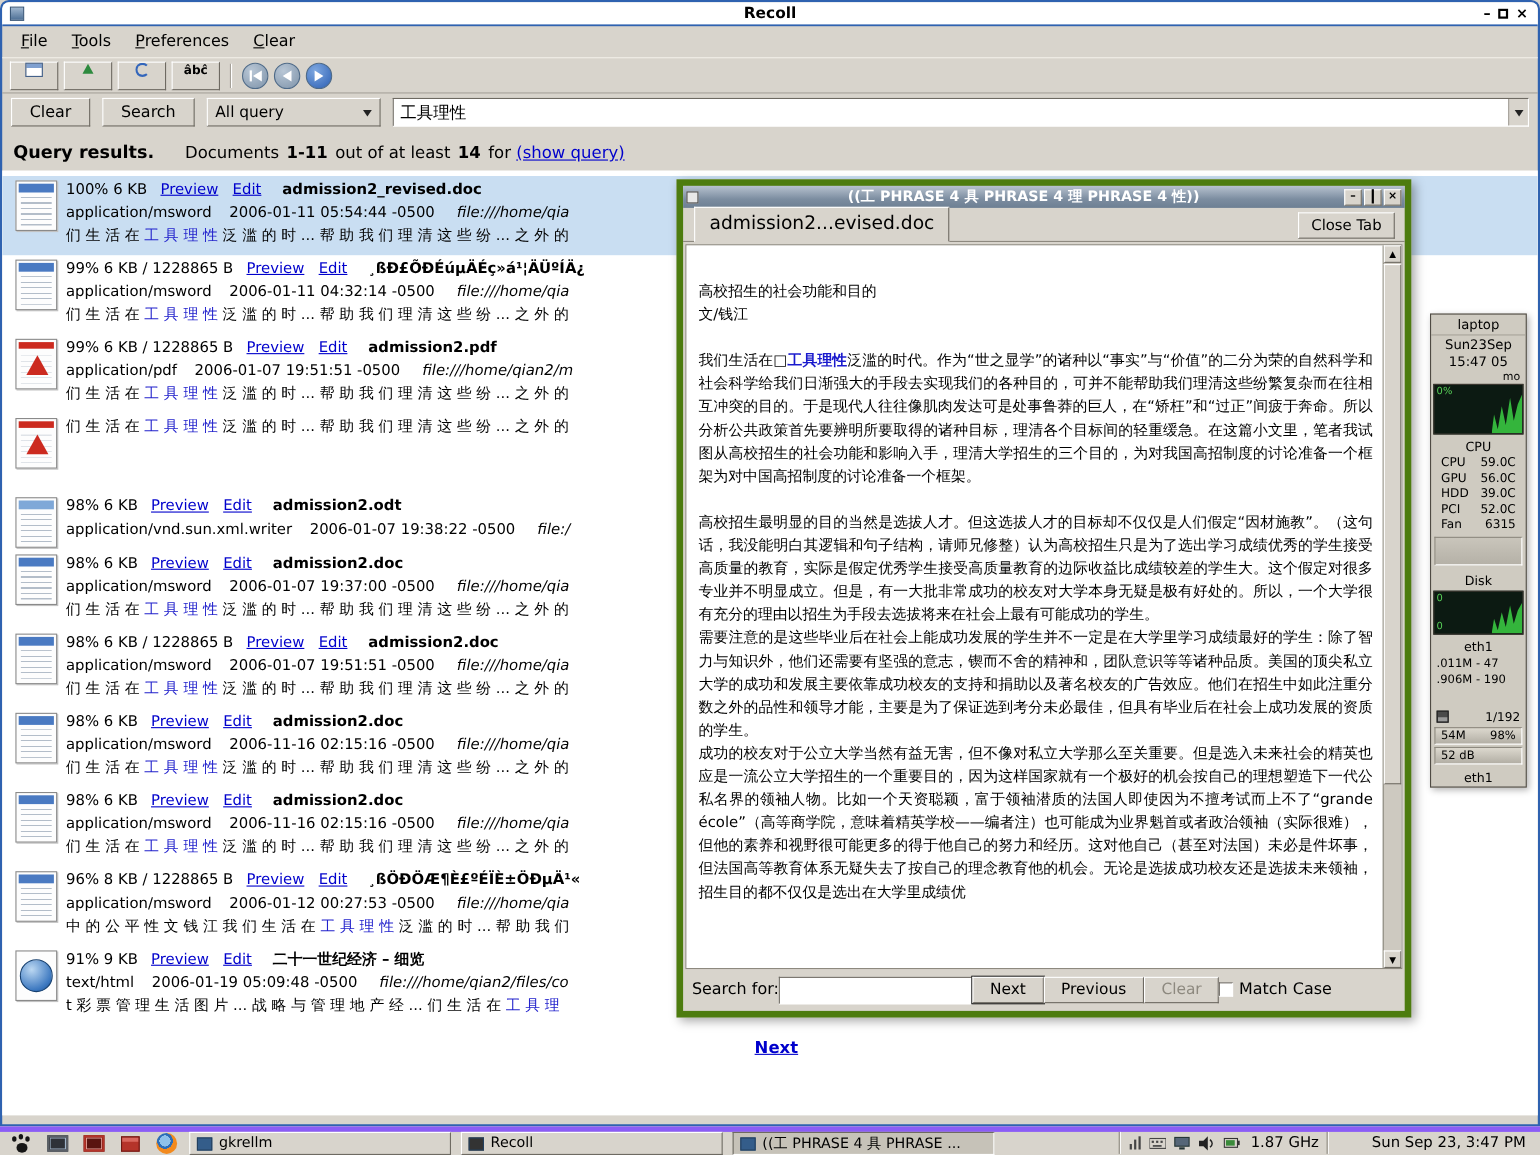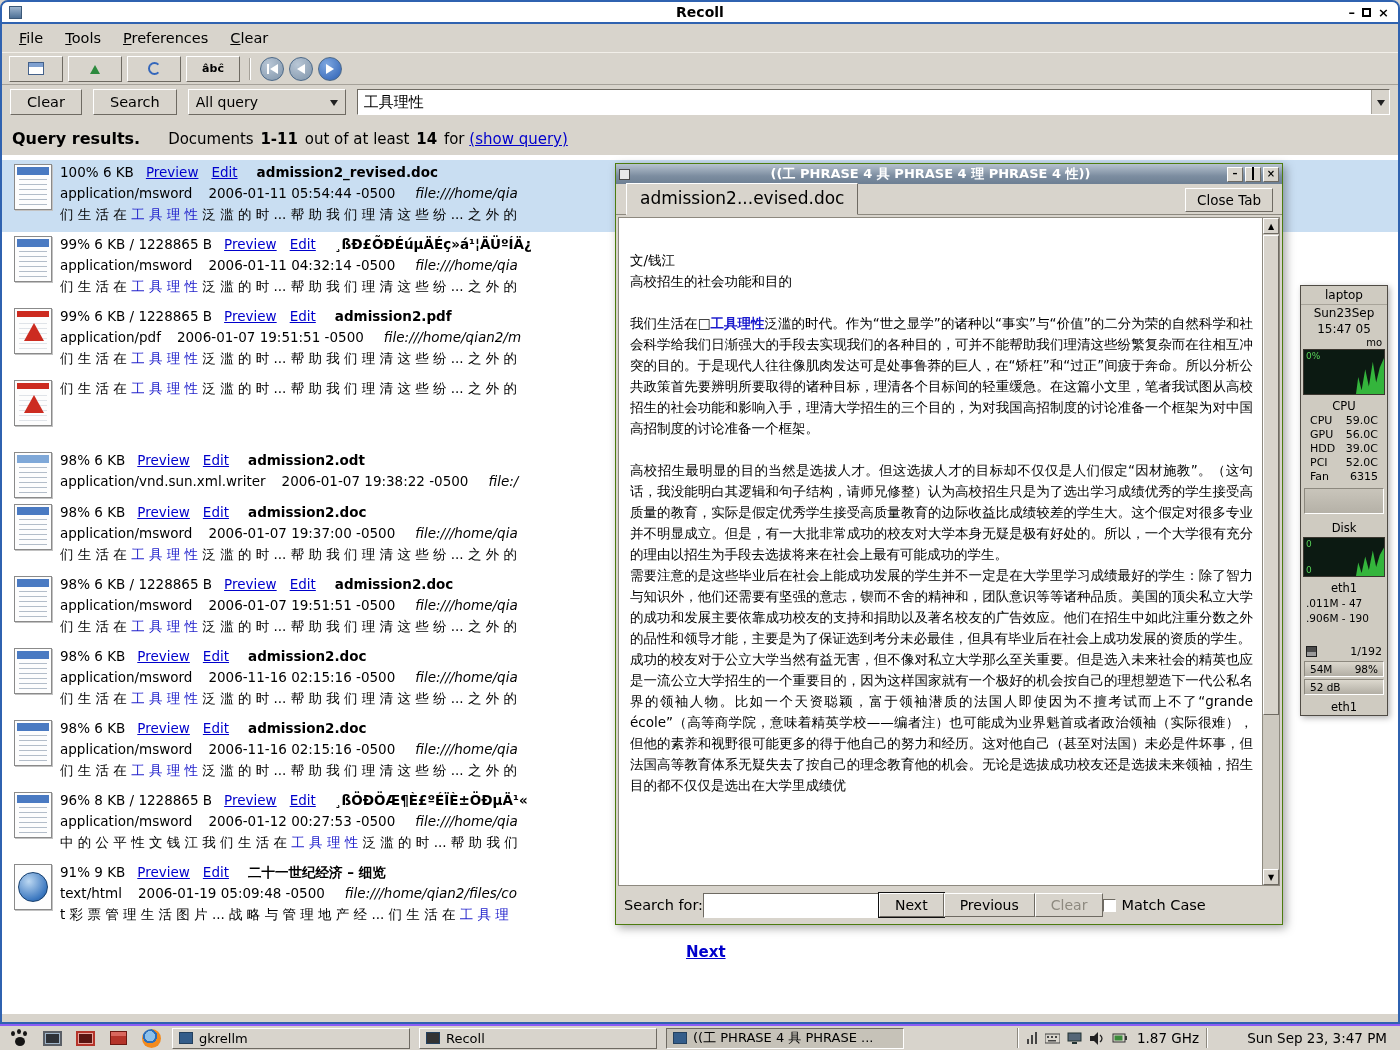--- a/index.html
+++ b/index.html
@@ -13,21 +13,21 @@
   .window{position:absolute;left:0;top:0;width:1400px;height:1024px;border:2px solid #2f62b0;background:#d8d4cc;border-radius:8px 8px 0 0}
   .titlebar{height:22px;background:#fff;display:flex;align-items:center;position:relative;border-bottom:2px solid #2f62b0;border-radius:6px 6px 0 0}
   .tb-appicon{width:13px;height:13px;margin-left:7px;background:linear-gradient(#9fb6cf,#4e7096);border:1px solid #3b5878;z-index:1}
   .tb-title{position:absolute;left:0;right:0;text-align:center;font-weight:bold;font-size:14px}
   .tb-btns{margin-left:auto;display:flex;align-items:center;gap:7px;padding-right:9px;z-index:1;font-size:13px;font-weight:bold}
   .tb-box{width:9px;height:9px;border:2px solid #000;display:inline-block}
   .menubar{display:flex;align-items:center;height:28px;padding:0 8px;font-size:14.5px;gap:4px}
   .menu-item{display:inline-block;padding:3px 9px}
   .menu-item::first-letter{text-decoration:underline}
   .toolbar{display:flex;align-items:center;gap:5px;height:33px;padding:0 7px;border-top:1px solid #f2efe9;border-bottom:1px solid #a5a199}
-  .toolbtn{width:54px;height:26px;display:flex;align-items:center;justify-content:center}
+  .toolbtn{width:44px;height:26px;display:flex;align-items:flex-start;justify-content:center}
   .ic-table{width:16px;height:13px;border:1px solid #44618a;background:linear-gradient(180deg,#7fa0d0 0 4px,#fff 4px)}
   .ic-up{width:0;height:0;border:5px solid transparent;border-bottom:9px solid #2d8a3e;margin-top:-4px}
   .ic-hist{width:13px;height:13px;border-radius:50%;border:2.5px solid #3366bb;border-right-color:transparent}
   .ic-spell{font-size:11px;font-weight:bold;letter-spacing:0}
   .tsep{width:2px;height:22px;border-left:1px solid #a5a199;border-right:1px solid #fff;margin:0 4px}
   .navbtn{width:24px;height:24px;border-radius:50%;display:flex;align-items:center;justify-content:center;border:1px solid #4e6a88;gap:1px}
   .navbtn.dis{background:radial-gradient(circle at 35% 30%,#b9c7d6,#7e93a9)}
   .navbtn.en{background:radial-gradient(circle at 35% 30%,#7fa8e0,#2b5fb4)}
   .tri-l{width:0;height:0;border-style:solid;border-width:5px 8px 5px 0;border-color:transparent #fff transparent transparent}
   .tri-r{width:0;height:0;border-style:solid;border-width:5px 0 5px 8px;border-color:transparent transparent transparent #fff}
@@ -62,21 +62,21 @@
   .band{position:absolute;left:2px;right:2px;top:2px;height:8px;background:#4a7ac2}
   .plines{position:absolute;left:4px;right:4px;top:14px;bottom:4px;background:repeating-linear-gradient(180deg,#b3bdc9 0 1px,transparent 1px 5px)}
   .glyph{display:none}
   .ficon-odt .band{background:#7fa8d8}
   .ficon-pdf .band{background:#cc2b20;height:6px}
   .ficon-pdf .plines{opacity:.4}
   .ficon-pdf .glyph{display:block;position:absolute;left:9px;top:14px;width:0;height:0;border-left:10px solid transparent;border-right:10px solid transparent;border-bottom:18px solid #cc2b20}
   .ficon-html .glyph{display:block;position:absolute;left:3px;top:7px;width:30px;height:30px;border-radius:50%;background:radial-gradient(circle at 35% 30%,#bcd8f2,#3c78c0 70%,#1c4a85);border:1px solid #17406f}
 
   
-  .preview{position:absolute;left:615px;top:163px;width:668px;height:762px;background:#d8d4cc;border:1px solid #4d7c0f;box-shadow:3px 3px 9px rgba(0,0,0,.35)}
+  .preview{position:absolute;left:615px;top:163px;width:668px;height:762px;background:#d8d4cc;border:6px solid #4d7c0f;box-shadow:3px 3px 9px rgba(0,0,0,.35)}
   .pv-titlebar{height:20px;background:linear-gradient(180deg,#b7c2cf,#7c8da0 60%,#6d7f93);display:flex;align-items:center;padding:0 3px}
   .pv-ticon{width:11px;height:11px;background:#e8e8e8;border:1px solid #4a4a4a;margin-right:4px}
   .pv-title{flex:1;text-align:center;color:#fff;font-weight:bold;font-size:13px;white-space:nowrap;overflow:hidden}
   .pv-btns{display:flex;gap:2px}
   .pv-btn{width:16px;height:15px;font-size:10px;line-height:12px;text-align:center;font-weight:bold}
   .pv-box{width:7px;height:7px;border:1px solid #000;margin:3px auto 0}
   .pv-tabbar{height:31px;position:relative;border-bottom:1px solid #8d897f;padding:5px 10px 0;display:flex;align-items:flex-end}
   .pv-tab{padding:4px 13px 6px;font-size:17px;background:#d8d4cc;border:1px solid;border-color:#fff #6e6a62 #d8d4cc #fff;position:relative;top:1px}
   .pv-closetab{position:absolute;right:9px;top:4px;padding:3px 11px;font-size:13.5px}
   .pv-content{position:absolute;left:2px;right:2px;top:53px;bottom:38px;background:#fff;border:1px solid #8d897f;overflow:hidden}
@@ -107,21 +107,21 @@
   .gk-label{text-align:center;padding:3px 0 1px;font-size:11.5px}
   .gk-temp{display:flex;justify-content:space-between;padding:0 9px;line-height:14px}
   .gk-panel{height:26px;margin:4px 3px;border:1px solid;border-color:#8d897f #fff #fff #8d897f;background:linear-gradient(#c9c5bb,#b5b1a7)}
   .gk-net{padding:0 5px;line-height:15px;font-size:10.5px}
   .gk-meter{position:relative;height:16px;margin:2px 3px;border:1px solid;border-color:#8d897f #fff #fff #8d897f;background:linear-gradient(#dcd8ce,#b2aea4);display:flex;justify-content:space-between;align-items:center;padding:0 5px;font-size:10.5px}
   .gk-flop{display:flex;align-items:center;justify-content:space-between;padding:3px 5px 1px}
   .flop-ic{width:11px;height:11px;background:#4a4a4a;border:1px solid #1f1f1f;box-shadow:inset 0 -4px 0 #9a9a9a}
   .gk-spacer{height:16px}
 
   
-  .taskbar{position:absolute;left:0;top:1024px;width:1400px;height:26px;background:#d8d4cc;border-top:2px solid #8b5cf6;display:flex;align-items:center;gap:9px;padding:0 7px;font-size:13px}
+  .taskbar{position:absolute;left:0;top:1024px;width:1400px;height:26px;background:#d8d4cc;border-top:5px solid #8b5cf6;display:flex;align-items:flex-start;gap:9px;padding:0 7px;font-size:13px}
   .launch{width:24px;height:21px;display:flex;align-items:center;justify-content:center}
   .paw{position:relative;width:19px;height:18px}
   .paw::before{content:"";position:absolute;left:5px;top:8px;width:10px;height:9px;background:#151515;border-radius:50%}
   .paw::after{content:"";position:absolute;left:1px;top:2px;width:4px;height:5px;background:#151515;border-radius:50%;box-shadow:6px -2px 0 #151515,12px 0 0 #151515}
   .term{width:19px;height:15px;background:#2e3238;border:2px solid #5a5f66;box-shadow:inset 0 0 0 1px #9fb4c8}
   .term.red{background:#5a1410;border-color:#b5342a;box-shadow:inset 0 0 0 1px #e8a59e}
   .pkg{width:17px;height:14px;background:#b5342a;border:1px solid #6e1812;box-shadow:inset 0 4px 0 #d9675e}
   .ffx{width:19px;height:19px;border-radius:50%;background:radial-gradient(circle at 42% 38%,#8ec1ea 0 31%,#2b6db8 32% 44%,#f28a1e 45% 78%,#d4581a 79%)}
   .task{display:flex;align-items:center;gap:6px;width:238px;height:21px;padding:0 6px;font-size:13px;overflow:hidden;white-space:nowrap}
   .task.active{border-color:#6e6a62 #fff #fff #6e6a62;background:#c6c2b8}
@@ -426,22 +426,22 @@
       </span>
     </div>
 
     <div class="pv-tabbar">
       <span class="pv-tab">admission2...evised.doc</span>
       <button class="pv-closetab raised" style="font-family:inherit">Close Tab</button>
     </div>
 
     <div class="pv-content">
       <div class="pv-text">
+        <p>高校招生的社会功能和目的</p>
         <p>文/钱江</p>
-        <p>高校招生的社会功能和目的</p>
         <div class="pv-gap"></div>
         <p><span>我们生活在□</span><span class="pv-hl">工具理性</span><span>泛滥的时代。作为“世之显学”的诸种以“事实”与“价值”的二分为荣的自然科学和社会科学给我们日渐强大的手段去实现我们的各种目的，可并不能帮助我们理清这些纷繁复杂而在往相互冲突的目的。于是现代人往往像肌肉发达可是处事鲁莽的巨人，在“矫枉”和“过正”间疲于奔命。所以分析公共政策首先要辨明所要取得的诸种目标，理清各个目标间的轻重缓急。在这篇小文里，笔者我试图从高校招生的社会功能和影响入手，理清大学招生的三个目的，为对我国高招制度的讨论准备一个框架为对中国高招制度的讨论准备一个框架。</span></p>
         <div class="pv-gap"></div>
         <p>高校招生最明显的目的当然是选拔人才。但这选拔人才的目标却不仅仅是人们假定“因材施教”。（这句话，我没能明白其逻辑和句子结构，请师兄修整）认为高校招生只是为了选出学习成绩优秀的学生接受高质量的教育，实际是假定优秀学生接受高质量教育的边际收益比成绩较差的学生大。这个假定对很多专业并不明显成立。但是，有一大批非常成功的校友对大学本身无疑是极有好处的。所以，一个大学很有充分的理由以招生为手段去选拔将来在社会上最有可能成功的学生。</p>
         <p>需要注意的是这些毕业后在社会上能成功发展的学生并不一定是在大学里学习成绩最好的学生：除了智力与知识外，他们还需要有坚强的意志，锲而不舍的精神和，团队意识等等诸种品质。美国的顶尖私立大学的成功和发展主要依靠成功校友的支持和捐助以及著名校友的广告效应。他们在招生中如此注重分数之外的品性和领导才能，主要是为了保证选到考分未必最佳，但具有毕业后在社会上成功发展的资质的学生。</p>
         <p>成功的校友对于公立大学当然有益无害，但不像对私立大学那么至关重要。但是选入未来社会的精英也应是一流公立大学招生的一个重要目的，因为这样国家就有一个极好的机会按自己的理想塑造下一代公私名界的领袖人物。比如一个天资聪颖，富于领袖潜质的法国人即使因为不擅考试而上不了“grande école”（高等商学院，意味着精英学校——编者注）也可能成为业界魁首或者政治领袖（实际很难），但他的素养和视野很可能更多的得于他自己的努力和经历。这对他自己（甚至对法国）未必是件坏事，但法国高等教育体系无疑失去了按自己的理念教育他的机会。无论是选拔成功校友还是选拔未来领袖，招生目的都不仅仅是选出在大学里成绩优</p>
       </div>
       <div class="pv-scroll">
         <span class="pv-sarrow raised" style="top:0">▲</span>
         <span class="pv-thumb raised"></span>

